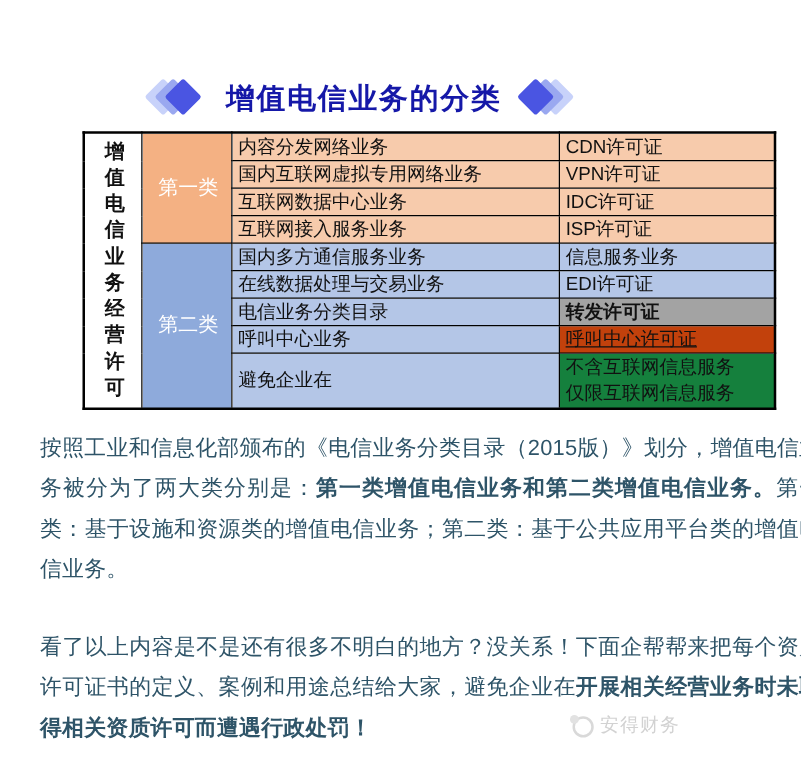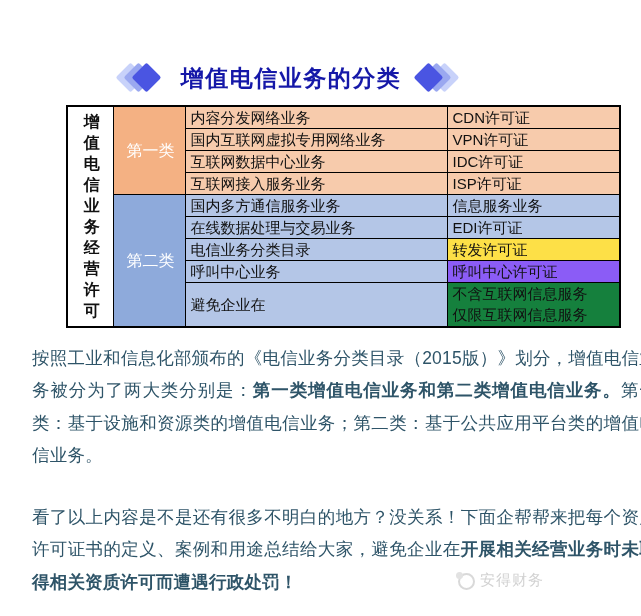--- a/index.html
+++ b/index.html
@@ -117,25 +117,25 @@
           <td class="class-cell" rowspan="5" style="background: rgb(142, 170, 219);">第二类</td>
           <td style="background: rgb(180, 198, 231);">国内多方通信服务业务</td>
           <td class="license" style="background: rgb(180, 198, 231);">信息服务业务</td>
         </tr>
         <tr>
           <td style="background: rgb(180, 198, 231);">在线数据处理与交易业务</td>
           <td class="license" style="background: rgb(180, 198, 231);">EDI许可证</td>
         </tr>
         <tr>
           <td style="background: rgb(180, 198, 231);">电信业务分类目录</td>
-          <td class="license" style="background: #fde047;">转发许可证</td>
+          <td class="license" style="background: #a3a3a3; font-weight: bold;">转发许可证</td>
         </tr>
         <tr>
           <td style="background: rgb(180, 198, 231);">呼叫中心业务</td>
-          <td class="license" style="background: #8b5cf6;">呼叫中心许可证</td>
+          <td class="license" style="background: #c2410c; text-decoration: underline;">呼叫中心许可证</td>
         </tr>
         <tr class="tall">
           <td style="background: rgb(180, 198, 231);">避免企业在</td>
           <td class="license pre" style="background: #15803d;">不含互联网信息服务
 仅限互联网信息服务</td>
         </tr>
       </tbody>
   </table>
 
   <div class="article-body" id="article-body" style="color: rgb(46, 84, 104);">

